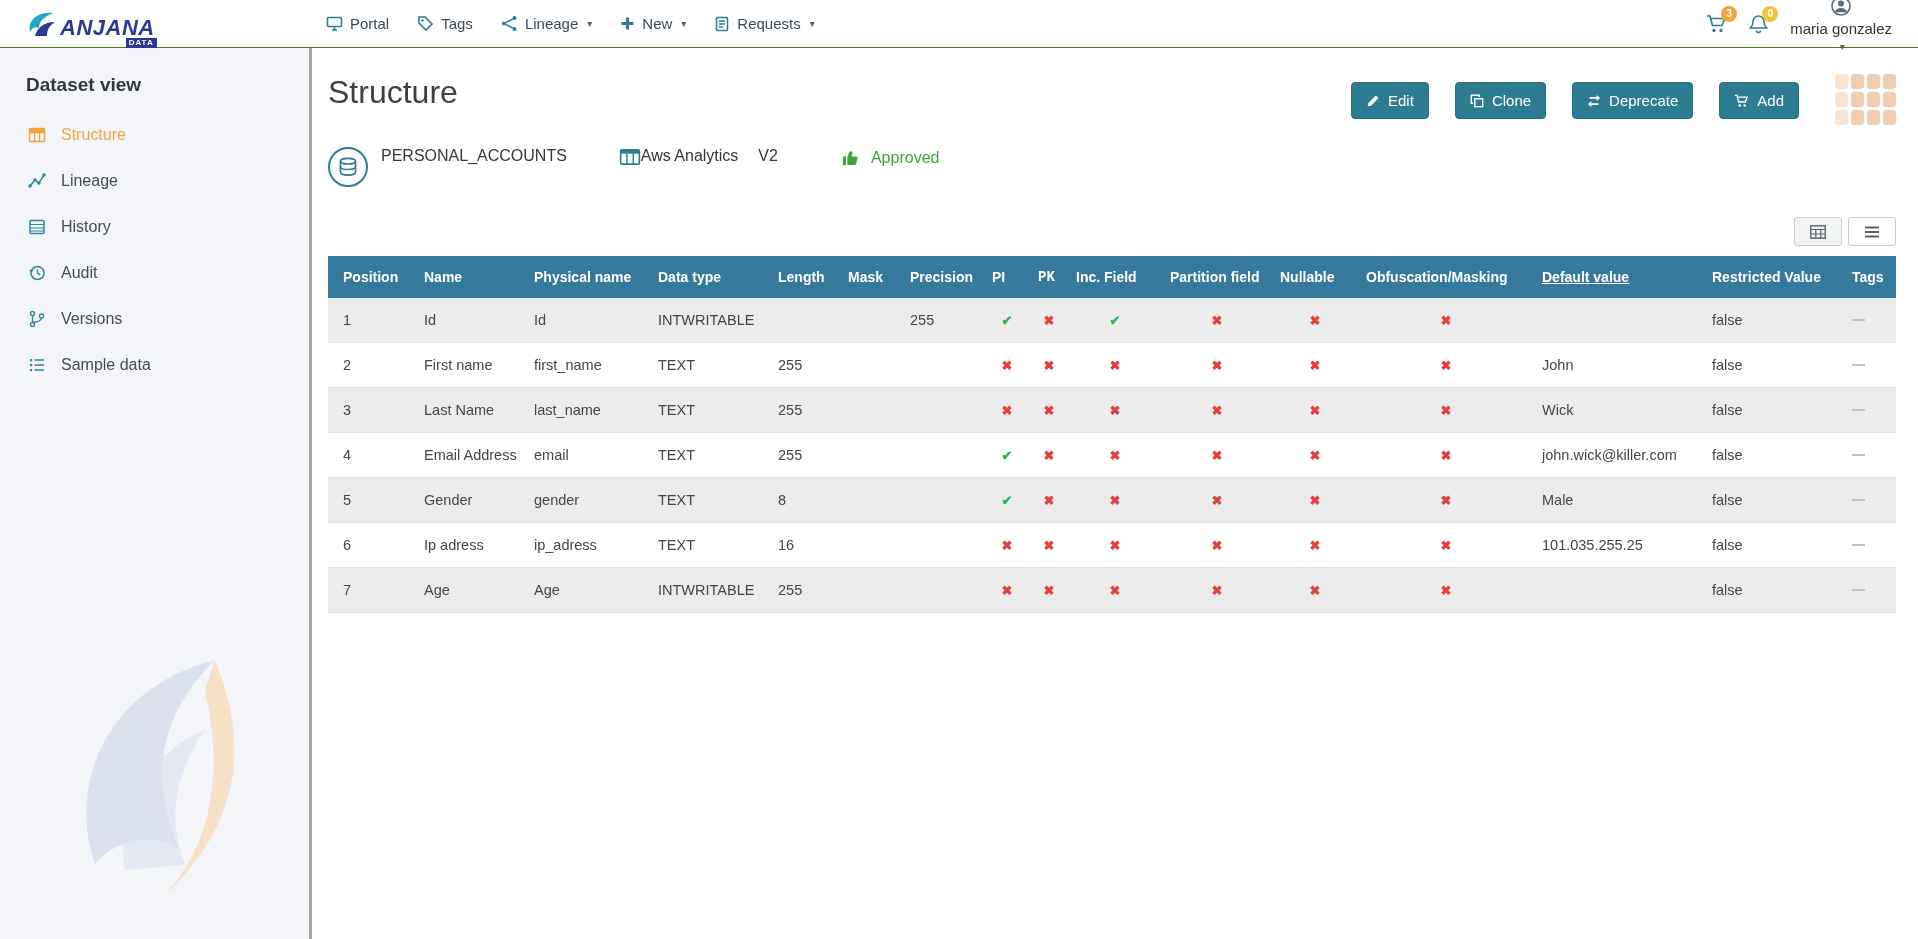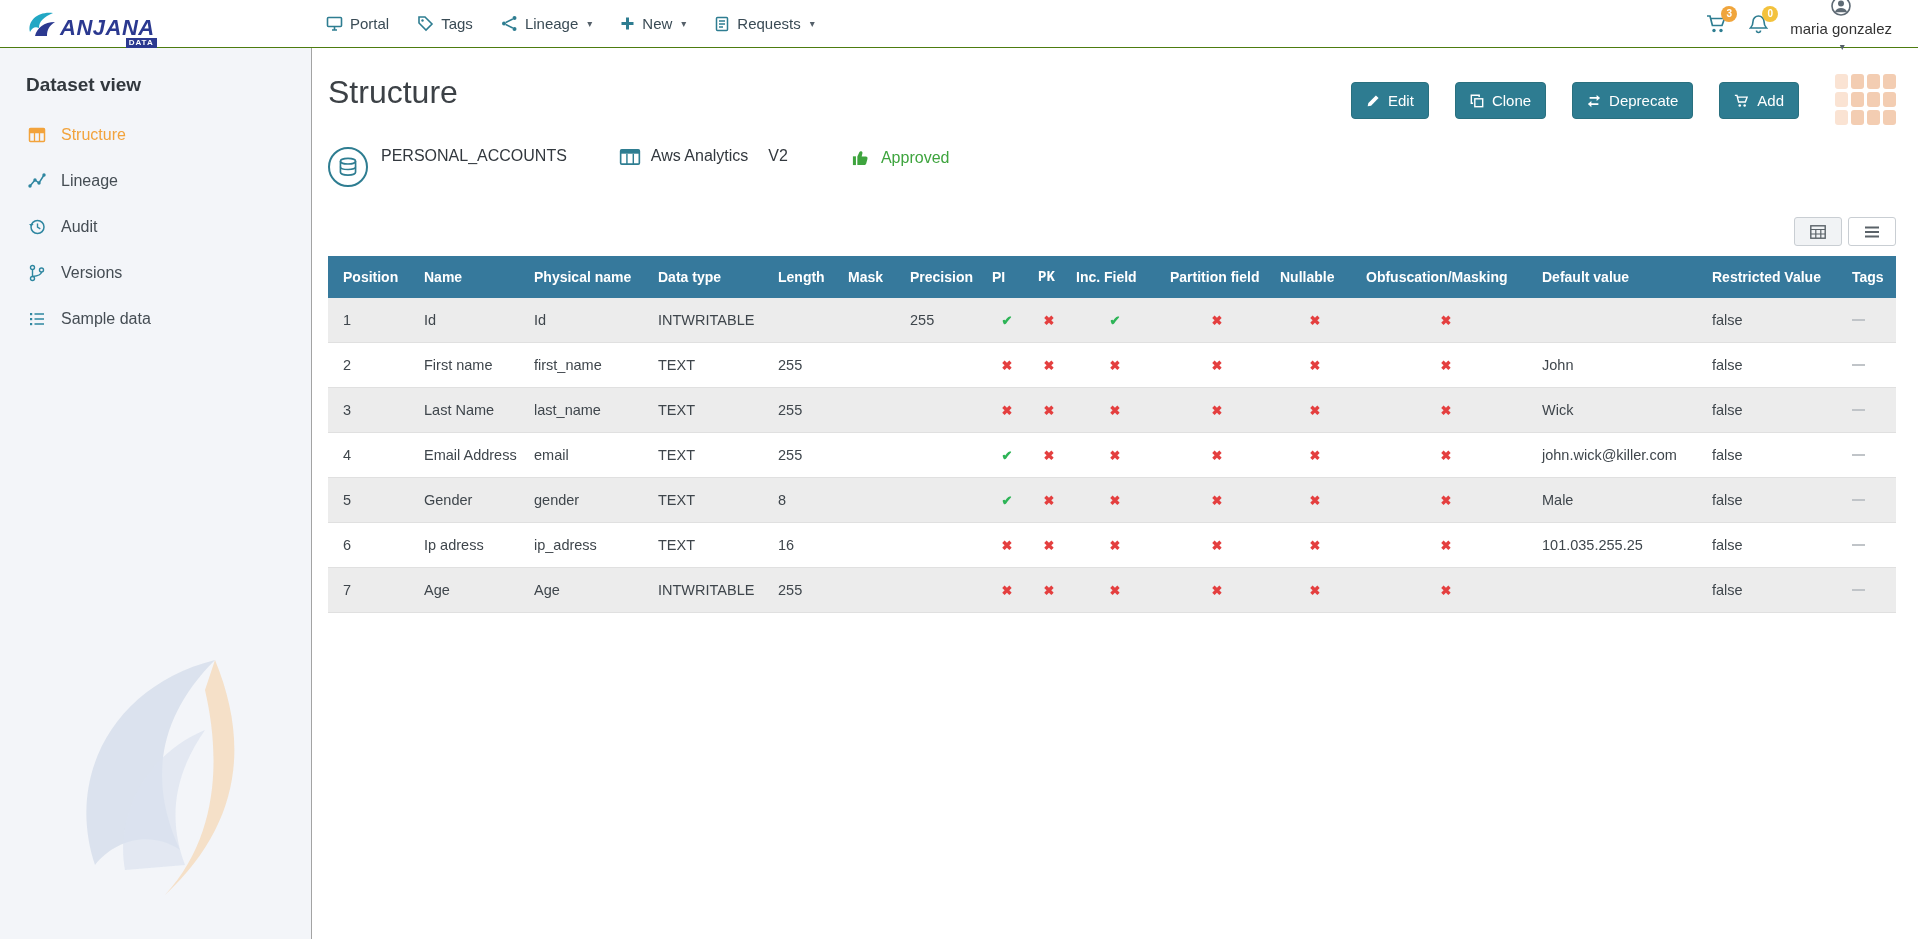--- a/index.html
+++ b/index.html
@@ -26,21 +26,21 @@
   .icon-btn { position:relative; color:#2e7d91; cursor:pointer; display:flex; }
   .badge { position:absolute; top:-8px; right:-10px; background:#f0a53c; color:#fff;
            border-radius:50%; font-size:10px; min-width:16px; height:16px; line-height:16px;
            text-align:center; font-weight:700; }
   .badge.yellow { background:#f3c23d; }
   .user-menu { display:flex; align-items:center; gap:4px; font-size:15px; color:#333; cursor:pointer;flex-direction:column; }
   .user-menu .uicon { color:#5e6a74; display:flex; }
 
   
   .app { display:flex; height:891px; }
-  .sidebar { width:312px; background:#f3f5f9; border-right:1px solid #a3a3a3;
+  .sidebar { width:312px; background:#f3f5f9; border-right:3px solid #a3a3a3;
              position:relative; overflow:hidden; flex-shrink:0; }
   .sidebar-title { font-size:19px; font-weight:700; color:#32383e; margin:26px 0 16px 26px; }
   .side-item { display:flex; align-items:center; gap:13px; padding:14px 26px;
                font-size:16px; color:#454d54; cursor:pointer; }
   .side-item .sicon { width:22px; display:flex; justify-content:center; color:#2e86a0; }
   .side-item.active, .side-item.active .sicon { color:#f2a33c; }
   .watermark { position:absolute; left:55px; bottom:30px; pointer-events:none; }
 
   .main { flex:1; padding:0 22px 0 16px; }
 
@@ -55,21 +55,21 @@
   .grid-icon { display:grid; grid-template-columns:repeat(4,13px); grid-auto-rows:15px; gap:3px; cursor:pointer; }
   .grid-icon span { background:#f3cdb2; border-radius:3px; }
   .grid-icon span.light { background:#fae3d3; }
 
   
   .ds-row { display:flex; align-items:flex-start; margin-top:22px; }
   .db-circle { width:40px; height:40px; border:2px solid #2e7d91; border-radius:50%;
                display:flex; align-items:center; justify-content:center; color:#2e7d91; }
   .ds-name { font-size:16px; color:#32383e; margin-left:13px; }
   .plat-icon { margin-left:52px; color:#2e7d91; display:flex; }
-  .plat-name { font-size:16px; color:#32383e; margin-left:10px; }
+  .plat-name { font-size:16px; color:#32383e; margin-left:0; }
   .ds-version { font-size:16px; color:#32383e; margin-left:20px; }
   .status { display:flex; align-items:center; gap:10px; margin-left:62px; color:#3ea43e; font-size:16px; }
 
   
   .view-toggles { display:flex; justify-content:flex-end; gap:6px; margin:30px 0 10px; }
   .toggle-btn { width:48px; height:29px; border:1px solid #c9ced3; background:#fff; border-radius:3px;
                 display:flex; align-items:center; justify-content:center; color:#5a6268; cursor:pointer; }
   .toggle-btn.active { background:#f1f3f5; }
 
   
@@ -212,20 +212,29 @@
             <path d="M2 14l5-6 4 3 5-8" fill="none" stroke="currentColor" stroke-width="1.5"></path>
             <circle cx="2" cy="14" r="1.7" fill="currentColor"></circle>
             <circle cx="7" cy="8" r="1.7" fill="currentColor"></circle>
             <circle cx="11" cy="11" r="1.7" fill="currentColor"></circle>
             <circle cx="16" cy="3" r="1.7" fill="currentColor"></circle>
           </svg>
       </span>
       <span>Lineage</span>
     </div>
 
+    <div class="side-item">
+      <span class="sicon">
+        <svg width="18" height="18" viewBox="0 0 18 18">
+            <rect x="2" y="2.5" width="14" height="13" rx="1" fill="none" stroke="currentColor" stroke-width="1.5"></rect>
+            <path d="M2 6.5h14M2 10h14M2 13h14" stroke="currentColor" stroke-width="1.2"></path>
+          </svg>
+      </span>
+      <span>History</span>
+    </div>
 
     <div class="side-item">
       <span class="sicon">
         <svg width="18" height="18" viewBox="0 0 18 18">
             <circle cx="9.5" cy="9" r="6.5" fill="none" stroke="currentColor" stroke-width="1.5"></circle>
             <path d="M9.5 5.5V9l2.8 1.8" fill="none" stroke="currentColor" stroke-width="1.4"></path>
             <path d="M1 6l2.3 2.5L5.6 6z" fill="currentColor"></path>
           </svg>
       </span>
       <span>Audit</span>
@@ -376,21 +385,21 @@
             <th style="width: 120px;">Data type</th>
             <th style="width: 70px;">Length</th>
             <th style="width: 62px;">Mask</th>
             <th style="width: 82px;">Precision</th>
             <th style="width: 46px;">PI</th>
             <th style="width: 38px; font-family: Liberation Mono, monospace;">PK</th>
             <th style="width: 94px;">Inc. Field</th>
             <th style="width: 110px;">Partition field</th>
             <th style="width: 86px;">Nullable</th>
             <th style="width: 176px;">Obfuscation/Masking</th>
-            <th style="width: 170px;">Default value</th>
+            <th style="width: 170px; text-decoration: underline;">Default value</th>
             <th style="width: 140px;">Restricted Value</th>
             <th style="width: 52px;">Tags</th>
           </tr>
       </thead>
       <tbody>
           <tr class="odd">
             <td>1</td>
             <td>Id</td>
             <td>Id</td>
             <td>INTWRITABLE</td>

